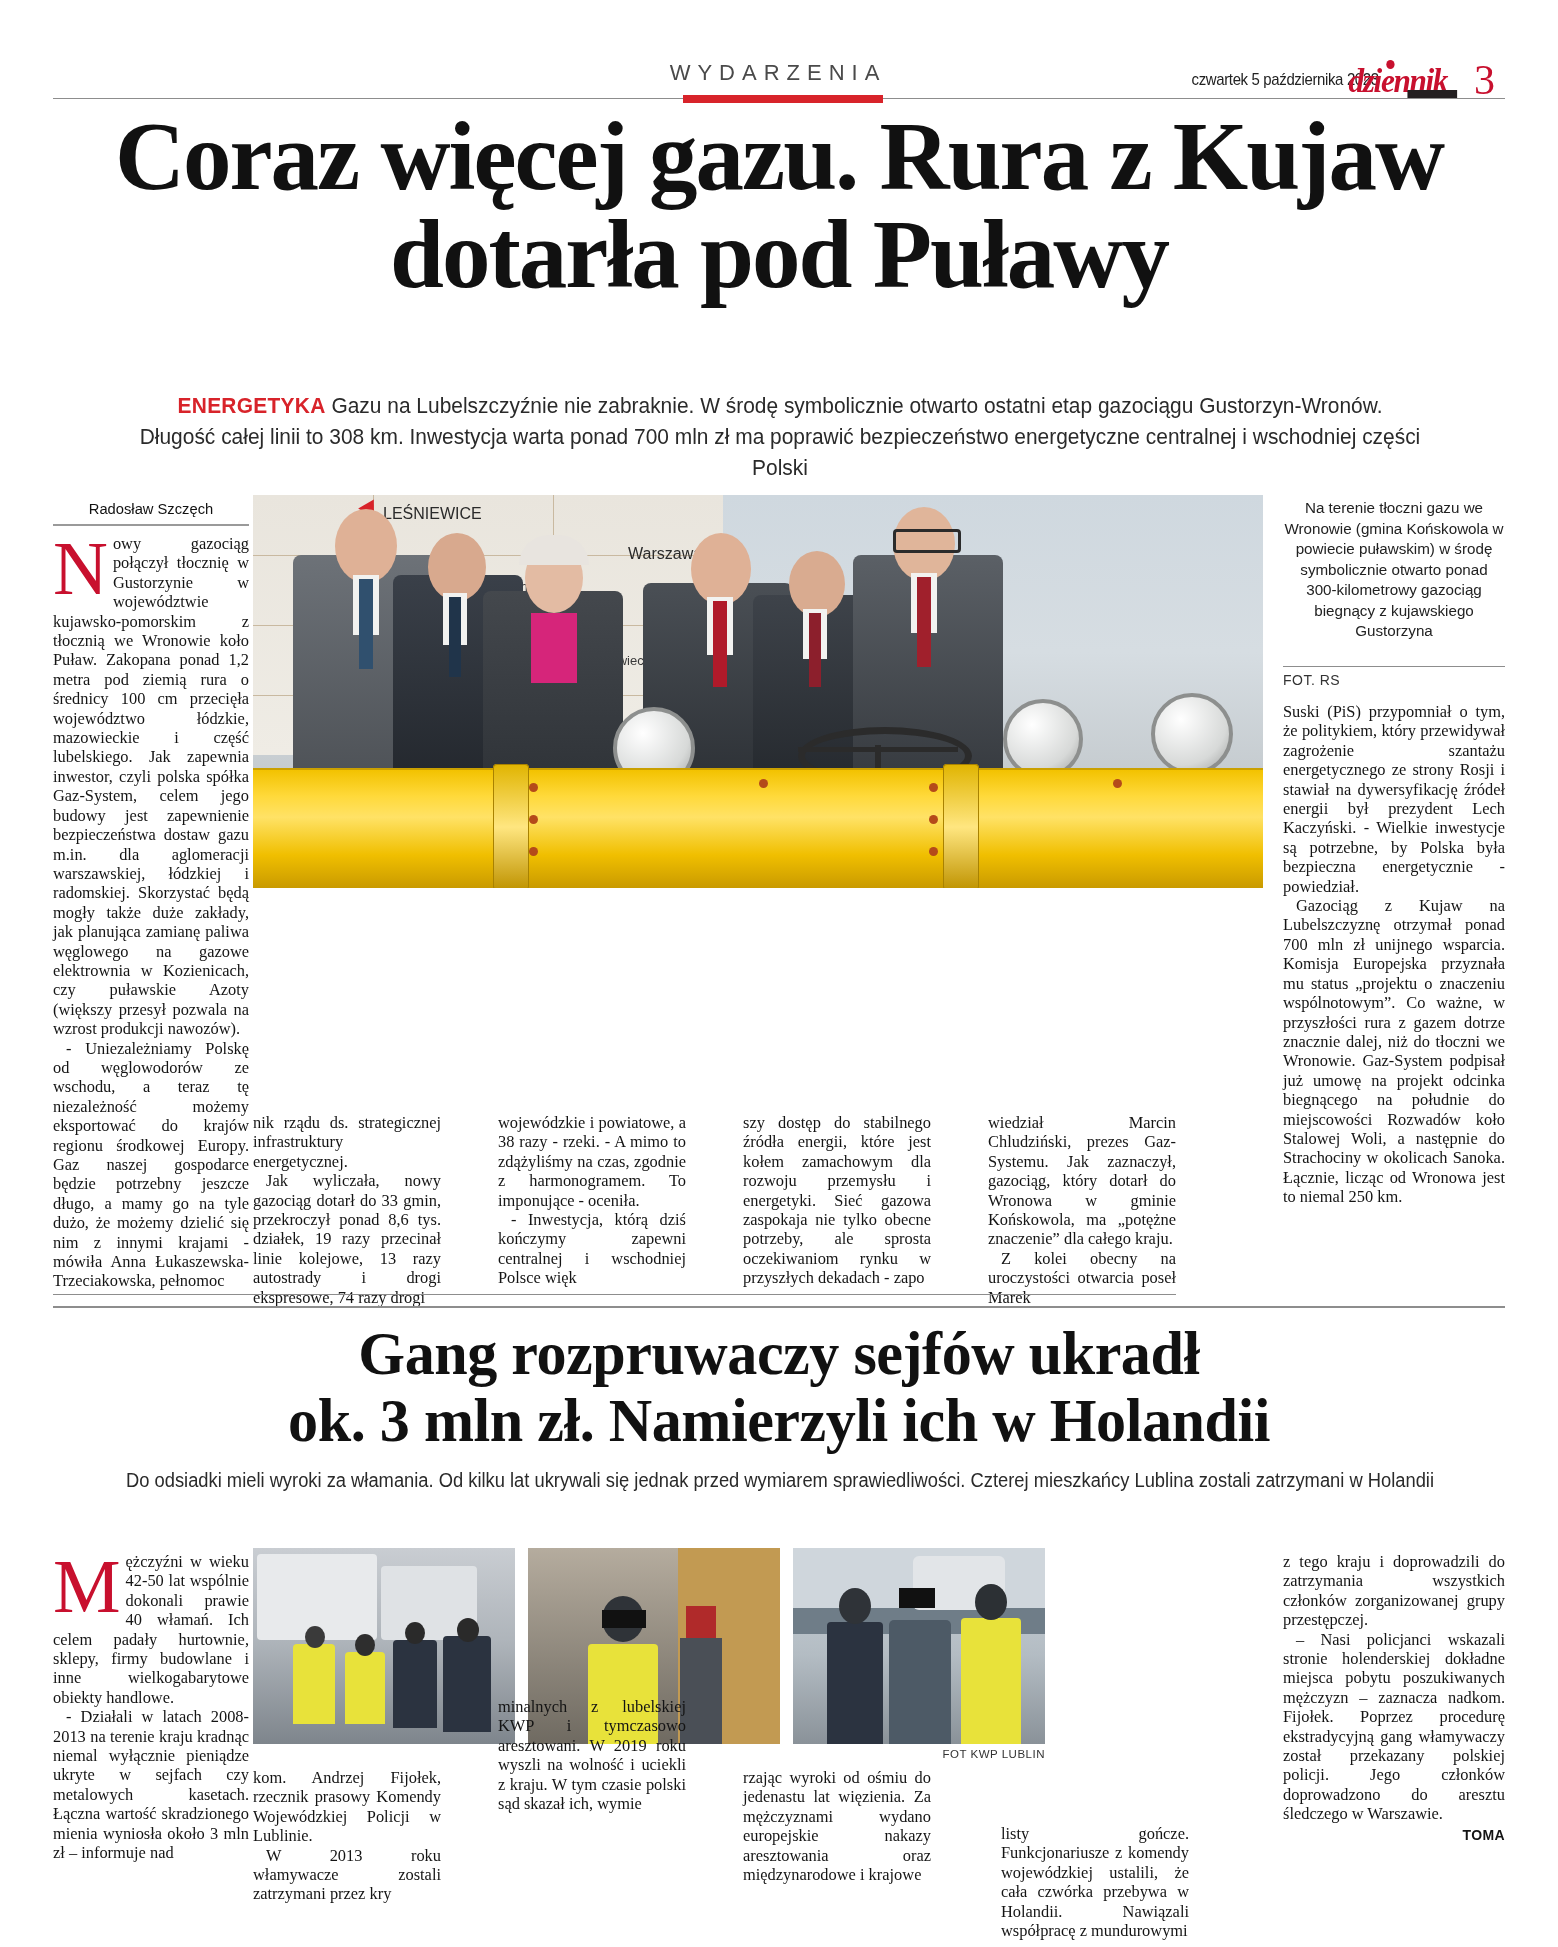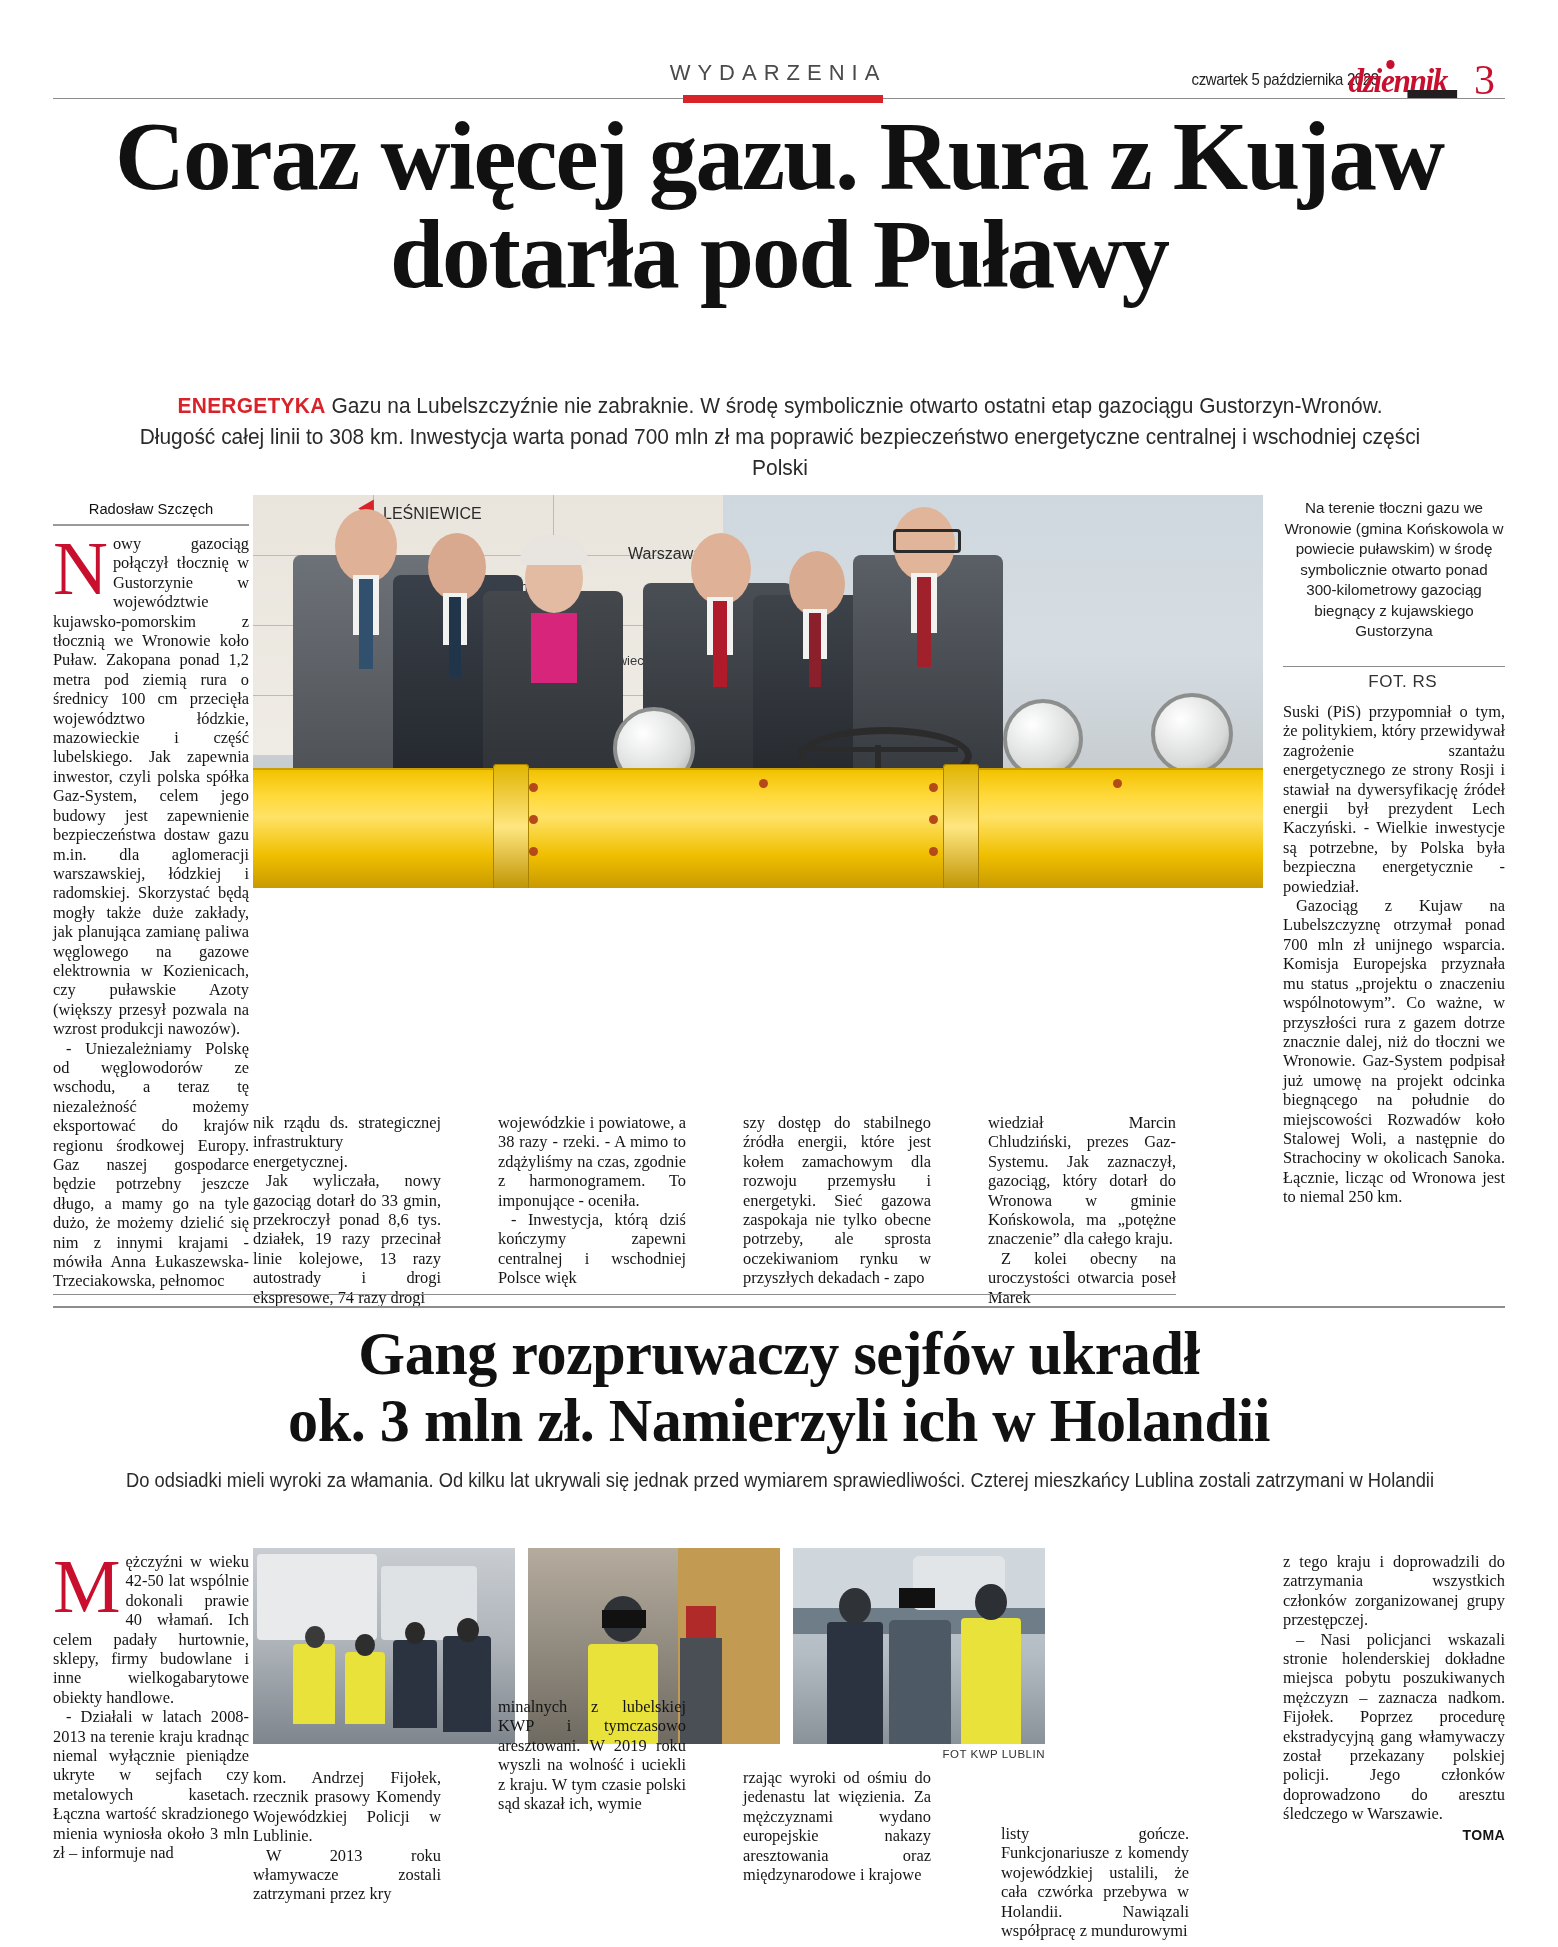--- a/index.html
+++ b/index.html
@@ -103,23 +103,23 @@
     position:absolute;left:253px;top:495px;width:1010px;height:393px;
     overflow:hidden;background:#b9c4cd;
   }
   
   #capA{
     position:absolute;left:1283px;top:498px;width:222px;
     font-family:"Liberation Sans", sans-serif;
     font-size:15.2px;line-height:20.5px;color:#222;text-align:center;
   }
   .cap-credit{
-    position:absolute;left:1215px;top:672px;width:222px;
-    text-align:right;font-family:"Liberation Sans", sans-serif;
-    font-size:17px;letter-spacing:0.5px;color:#333;
+    position:absolute;left:1283px;top:672px;width:222px;
+    font-family:"Liberation Sans", sans-serif;
+    font-size:14px;letter-spacing:0.5px;color:#333;
   }
   .cap-rule{position:absolute;left:1283px;top:666px;width:222px;height:1px;background:#8d8d8d;}
 
   #colA5{left:1283px;top:702px;width:222px;height:600px;}
 
   
   #colA2{left:253px;top:1113px;width:188px;height:185px;}
   #colA3{left:498px;top:1113px;width:188px;height:185px;}
   #colA4{left:743px;top:1113px;width:188px;height:185px;}
   #colA4b{left:988px;top:1113px;width:188px;height:185px;font-family:Liberation Serif, serif;}

